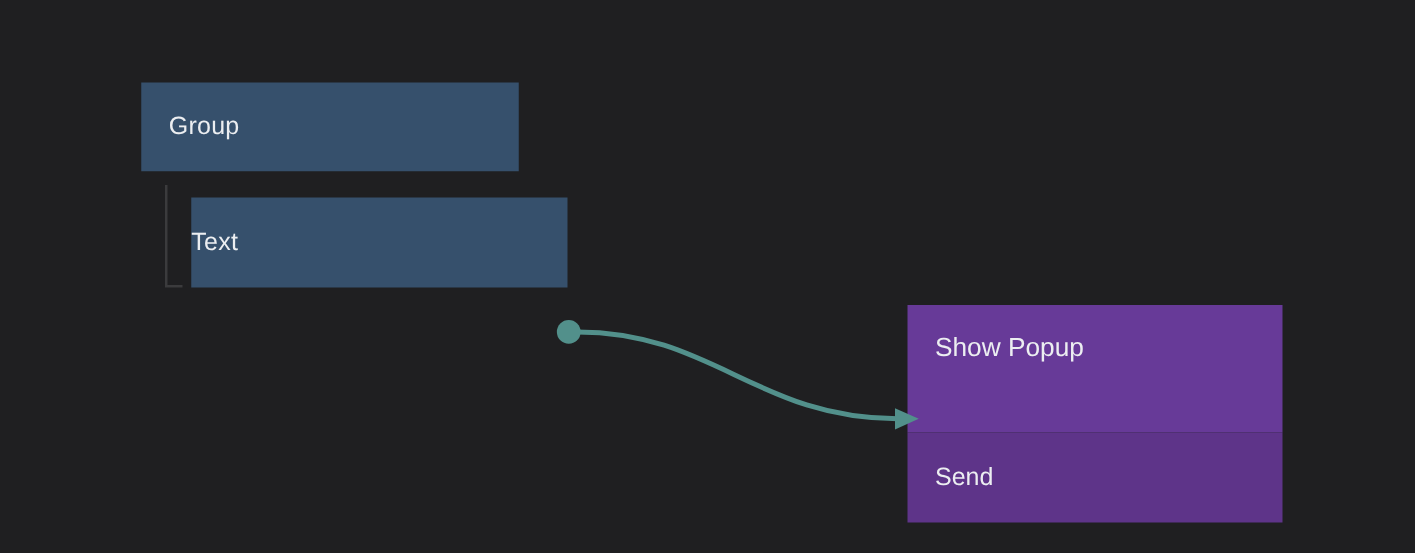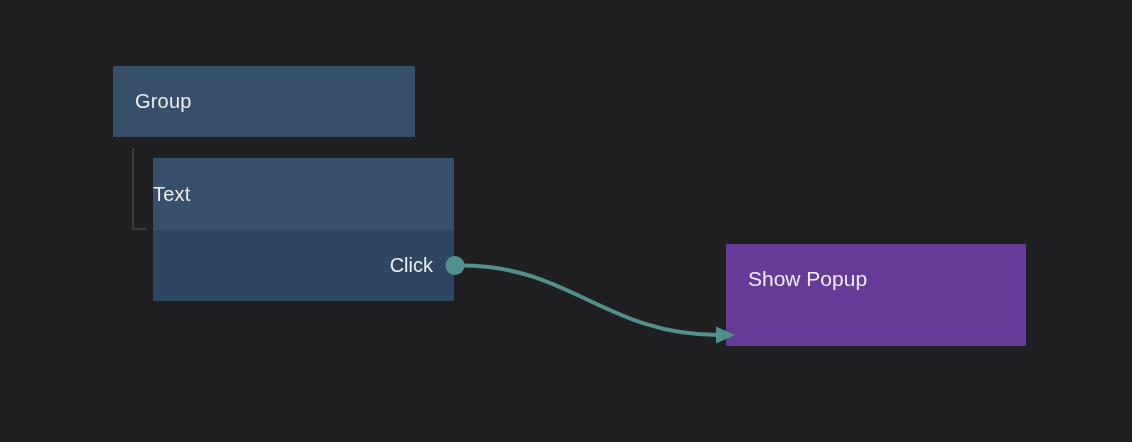--- a/index.html
+++ b/index.html
@@ -106,28 +106,28 @@
 <div class="canvas">
 
   <div class="node node-group">
     <div class="node-title">Group</div>
   </div>
 
   <div class="node node-text">
     <div class="node-header">
       <div class="node-title">Text</div>
     </div>
-    <div class="node-ports">
-      <div class="port-label">Click</div>
-    </div>
   </div>
 
   <div class="node node-popup">
     <div class="node-header">
       <div class="popup-title">Show Popup</div>
+    </div>
+    <div class="node-ports">
+      <div class="port-label">Send</div>
     </div>
   </div>
 
   <svg class="wires" width="1132" height="442" viewBox="0 0 1132 442">
 
     <path class="tree-line" d="M 133 148 L 133 229 L 146 229"></path>
 
     <path class="wire" d="M 462 265.5 C 570 265.5, 606 335, 718 335"></path>
     <polygon class="wire-arrow" points="716,326.5 735,335 716,343.5"></polygon>
 

